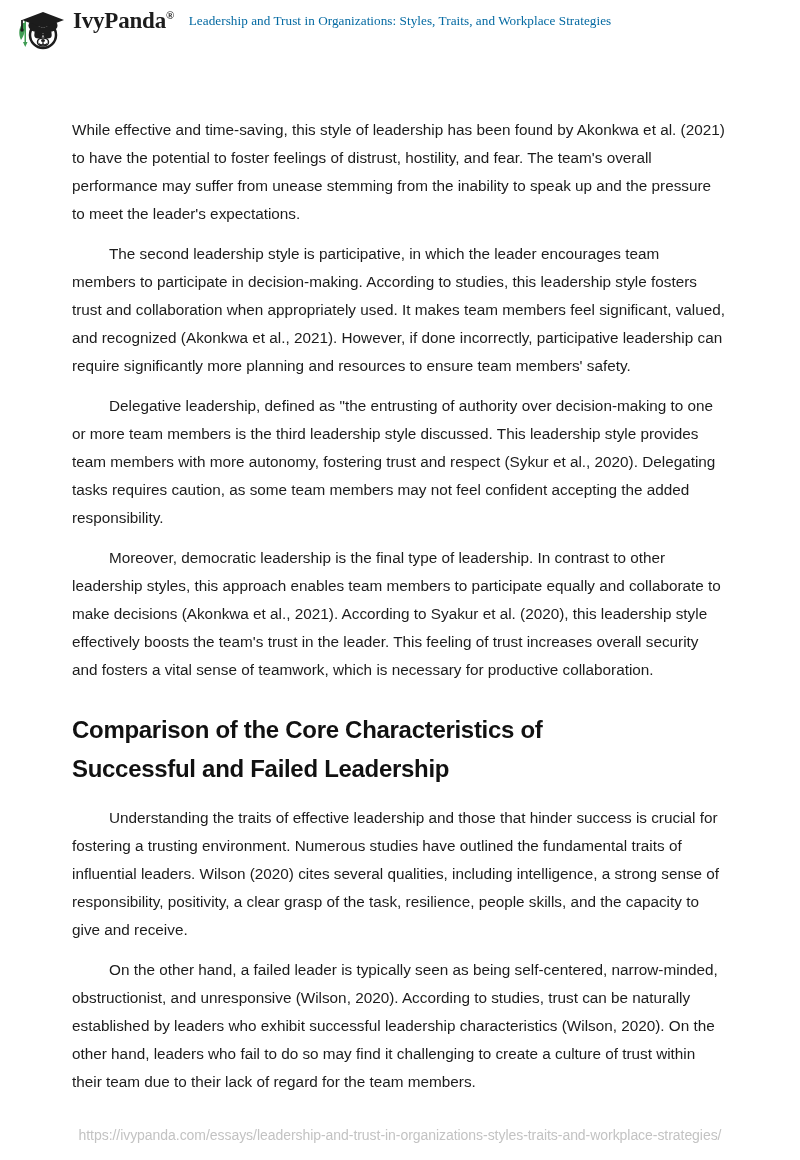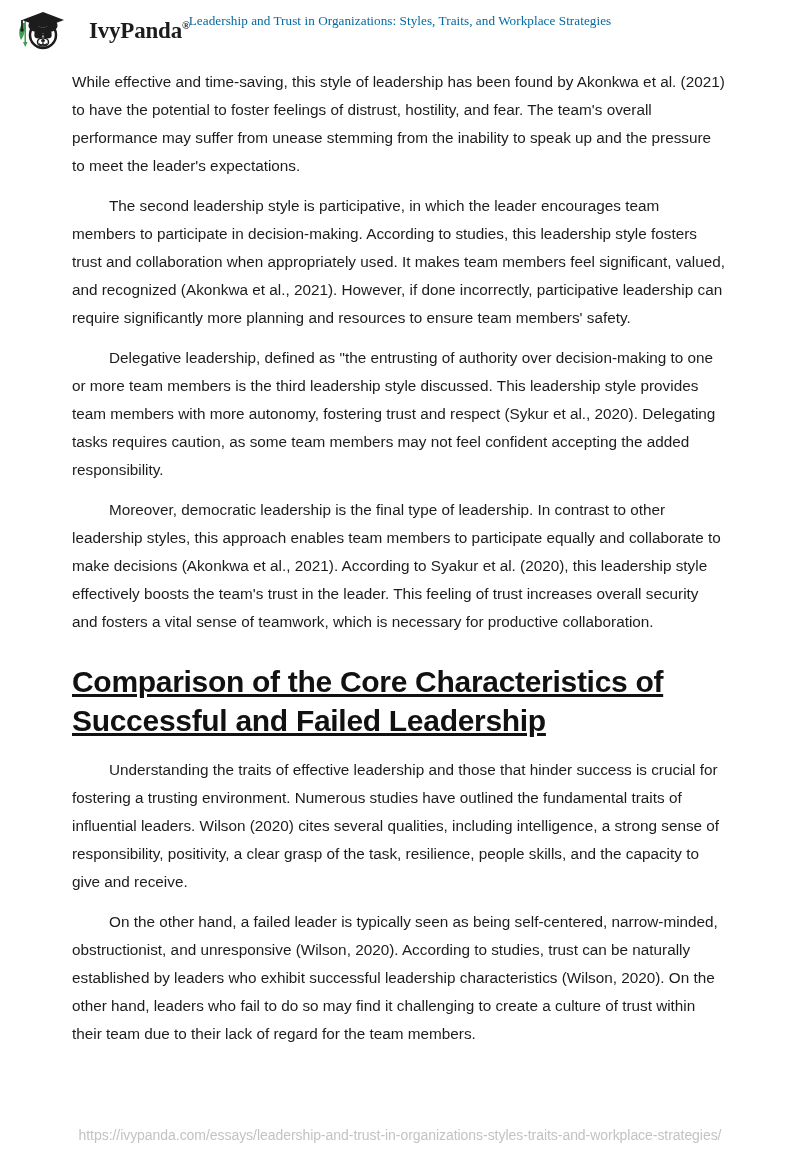--- a/index.html
+++ b/index.html
@@ -22,22 +22,21 @@
     top: 0;
     left: 0;
     width: 800px;
     height: 60px;
   }
   .brand {
     position: absolute;
     left: 14px;
     top: 9px;
     display: flex;
-    align-items: center;
-    gap: 23px;
+    gap: 7px;
     height: 42px;
   }
   .brand-logo {
     width: 52px;
     height: 42px;
     display: block;
   }
   .brand-name {
     font-family: "Liberation Serif", serif;
     font-weight: bold;
@@ -77,30 +76,30 @@
   .doc-paragraph {
     font-size: 15.3px;
     line-height: 28px;
     color: #1c1c1c;
     text-indent: 37px;
     margin: 0 0 12px 0;
     text-align: left;
   }
   .doc-paragraph.no-indent {
     text-indent: 0;
+    margin-top: 48px;
   }
   .doc-heading {
-    font-size: 30px;
+    font-size: 24px;
     font-weight: bold;
     line-height: 39px;
     color: #111111;
     margin: 26px 0 16px 0;
     letter-spacing: -0.3px;
     max-width: 600px;
-    text-decoration: underline;
   }
 
   
   .page-footer {
     position: absolute;
     left: 0;
     width: 800px;
     top: 1126px;
     text-align: center;
   }

